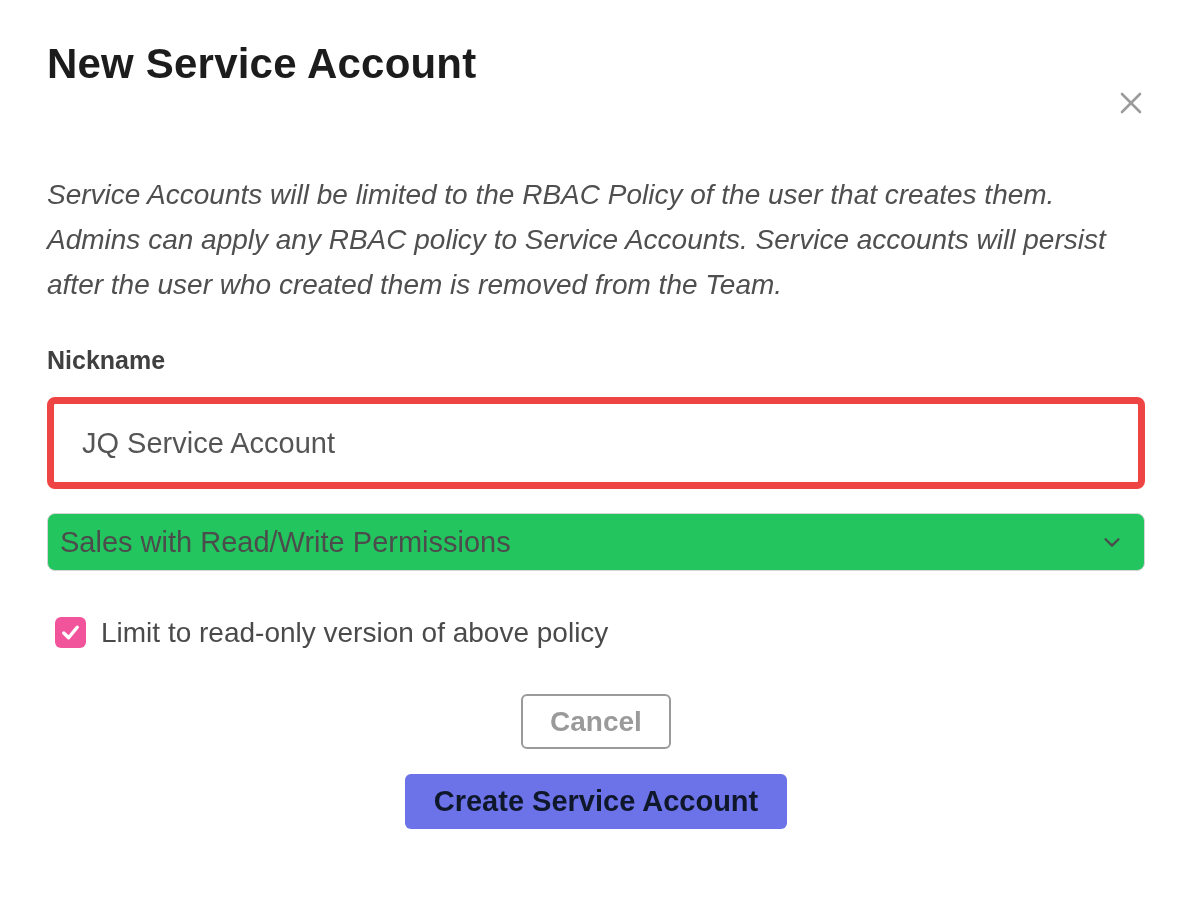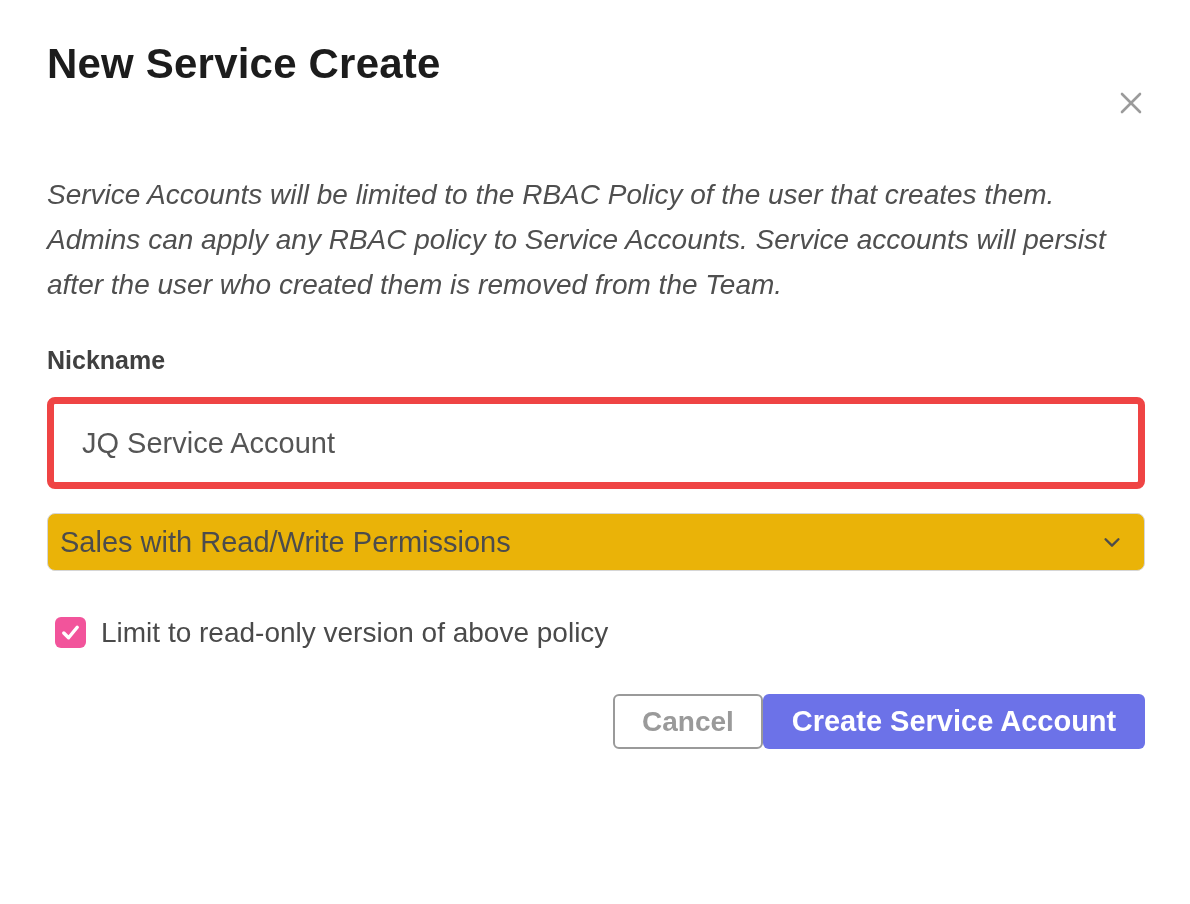--- a/index.html
+++ b/index.html
@@ -79,21 +79,21 @@
     appearance: none;
     -webkit-appearance: none;
     width: 100%;
     height: 100%;
     border: 1px solid #d6d6d6;
     border-radius: 8px;
     padding: 0 50px 0 12px;
     font-family: "Liberation Sans", sans-serif;
     font-size: 29px;
     color: #4c4c4c;
-    background: #eab308;
+    background: #22c55e;
     outline: none;
   }
   .select-chevron {
     position: absolute;
     right: 22px;
     top: 50%;
     transform: translateY(-50%);
     pointer-events: none;
     display: flex;
   }
@@ -116,20 +116,22 @@
     margin-left: 15px;
     font-size: 28px;
     color: #4a4a4a;
     cursor: pointer;
   }
   .dialog-footer {
     margin-top: 45px;
     display: flex;
     justify-content: flex-end;
     align-items: center;
+    gap: 25px;
+    flex-direction: column;
   }
   .btn {
     height: 55px;
     border-radius: 6px;
     font-family: "Liberation Sans", sans-serif;
     font-weight: 700;
     cursor: pointer;
     display: flex;
     align-items: center;
     justify-content: center;
@@ -137,30 +139,30 @@
   .btn-cancel {
     width: 150px;
     background: #ffffff;
     border: 2px solid #9a9a9a;
     color: #9a9a9a;
     font-size: 28px;
   }
   .btn-create {
     width: 382px;
     border: none;
-    color: #ffffff;
+    color: #0f172a;
     font-size: 29px;
   }
 </style>
 </head>
 <body>
 
 <div class="dialog">
 
-  <h1 class="dialog-title">New Service Create</h1>
+  <h1 class="dialog-title">New Service Account</h1>
 
   <button class="close-btn" aria-label="Close">
     <span style="display:flex;">
       <svg width="30" height="30" viewBox="0 0 30 30">
         <line x1="6" y1="6" x2="24" y2="24" stroke="#9b9b9b" stroke-width="2.6" stroke-linecap="round"></line>
         <line x1="24" y1="6" x2="6" y2="24" stroke="#9b9b9b" stroke-width="2.6" stroke-linecap="round"></line>
       </svg>
     </span>
   </button>
 

